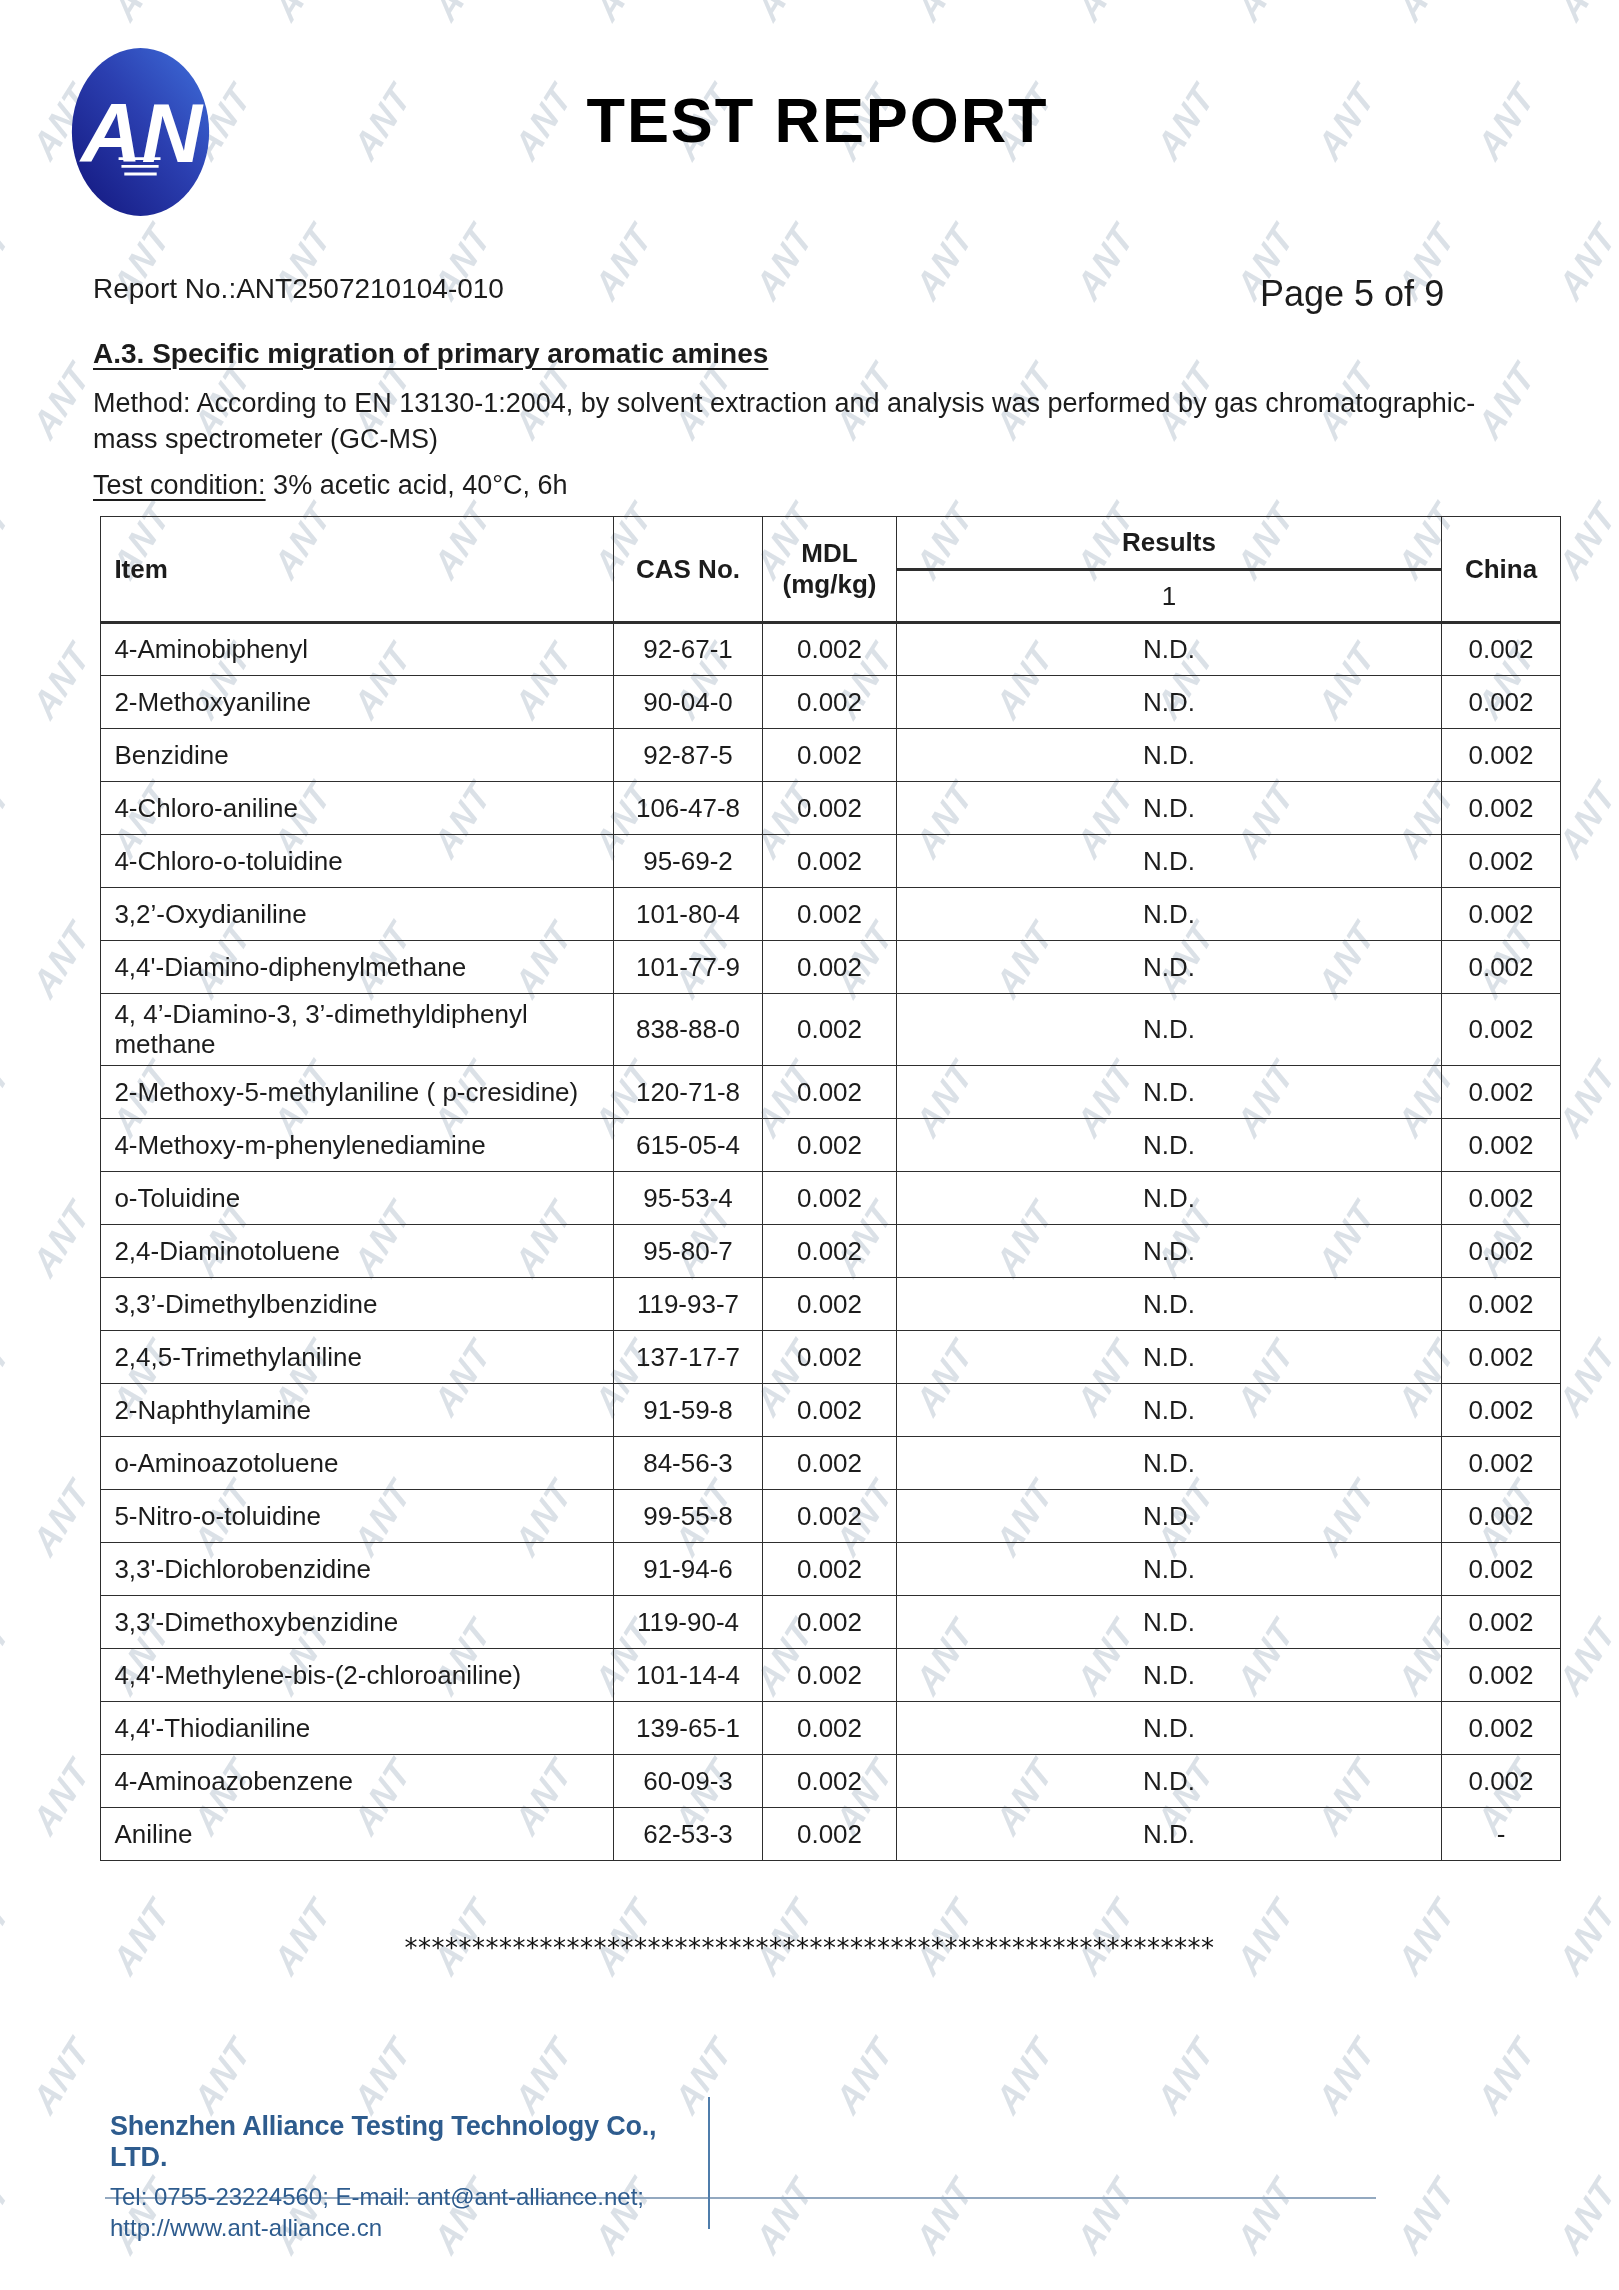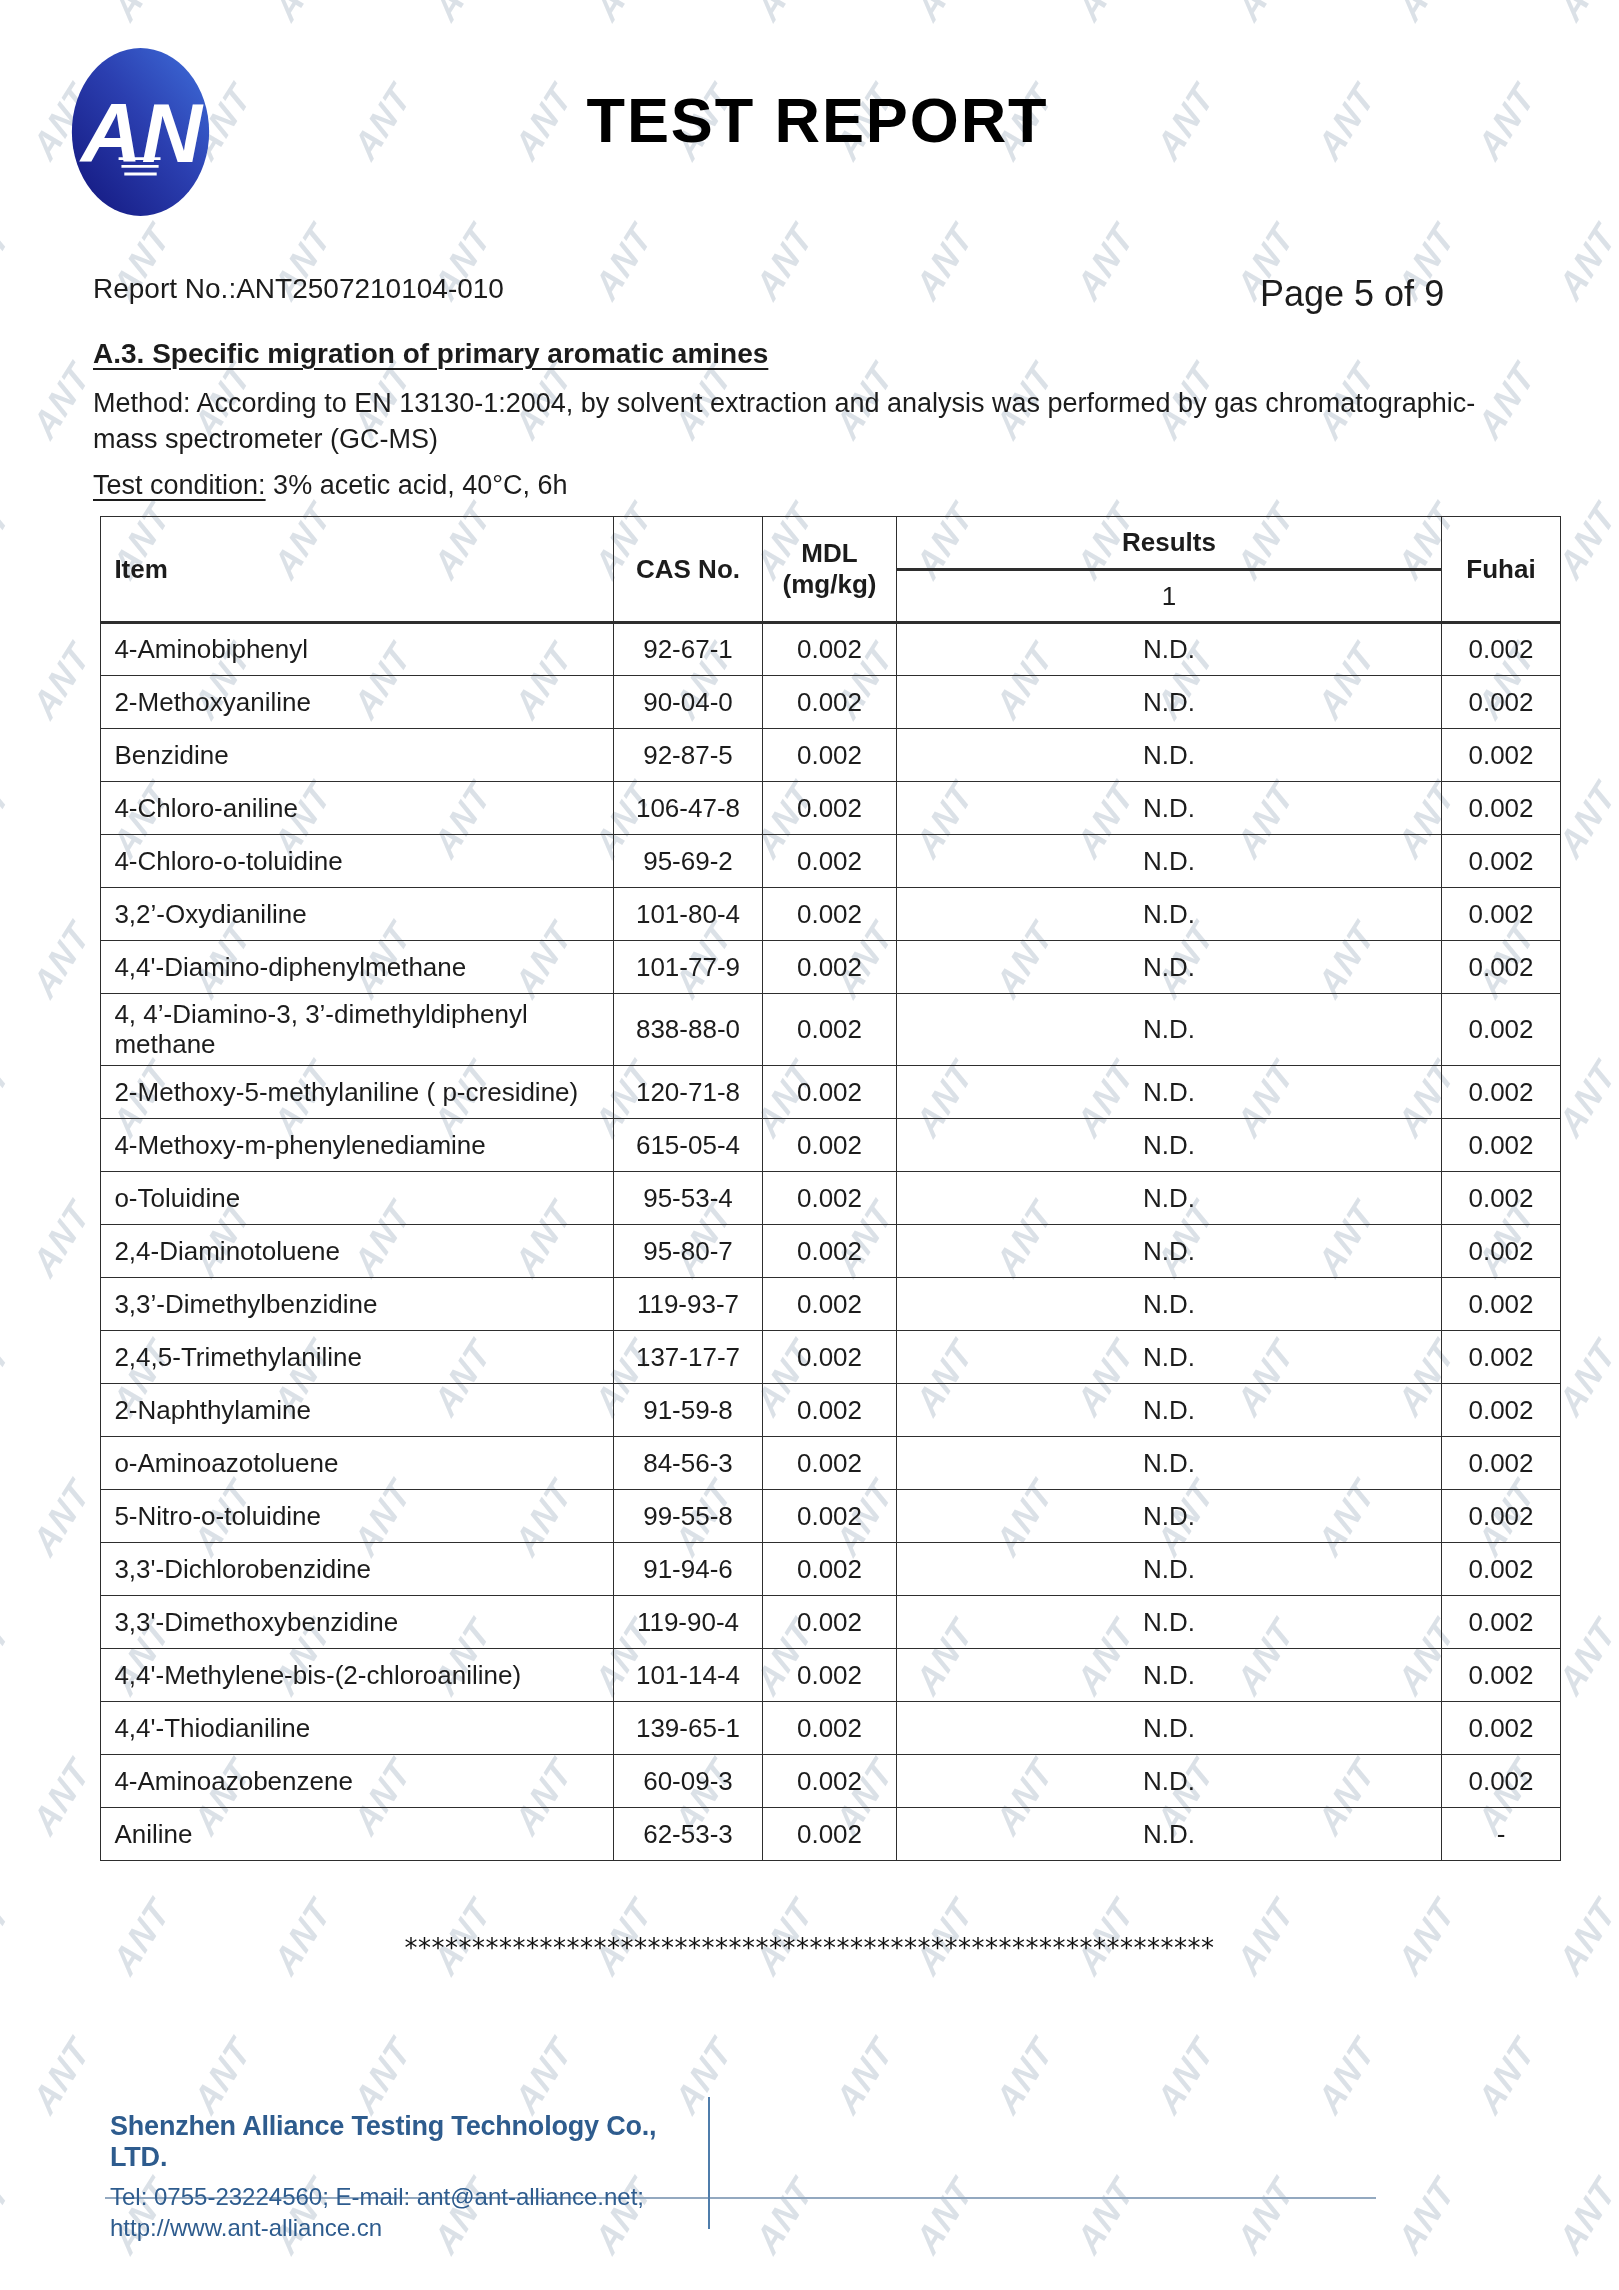--- a/index.html
+++ b/index.html
@@ -308,21 +308,21 @@
         </colgroup>
       <thead>
         <tr>
           <th rowspan="2" class="h-item">Item</th>
           <th rowspan="2">CAS No.</th>
           <th rowspan="2">
             <span class="mdl-sub">MDL</span>
             <span class="mdl-sub">(mg/kg)</span>
           </th>
           <th class="h-results">Results</th>
-          <th rowspan="2">Fuhai</th>
+          <th rowspan="2">China</th>
         </tr>
         <tr>
           <th style="font-weight:normal;">1</th>
         </tr>
       </thead>
       <tbody>
         <tr>
             <td class="c-item">4-Aminobiphenyl</td>
             <td>92-67-1</td>
             <td>0.002</td>

